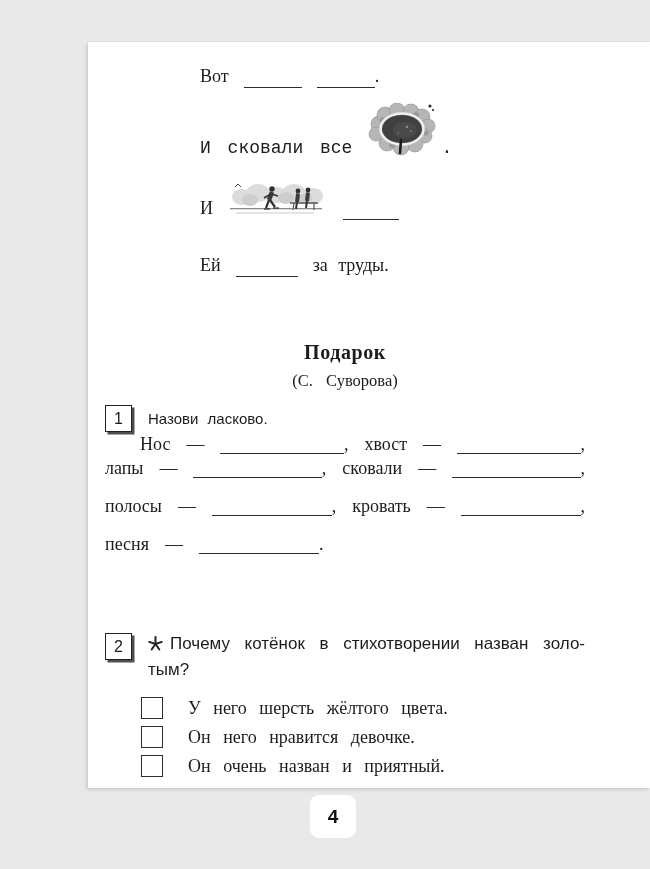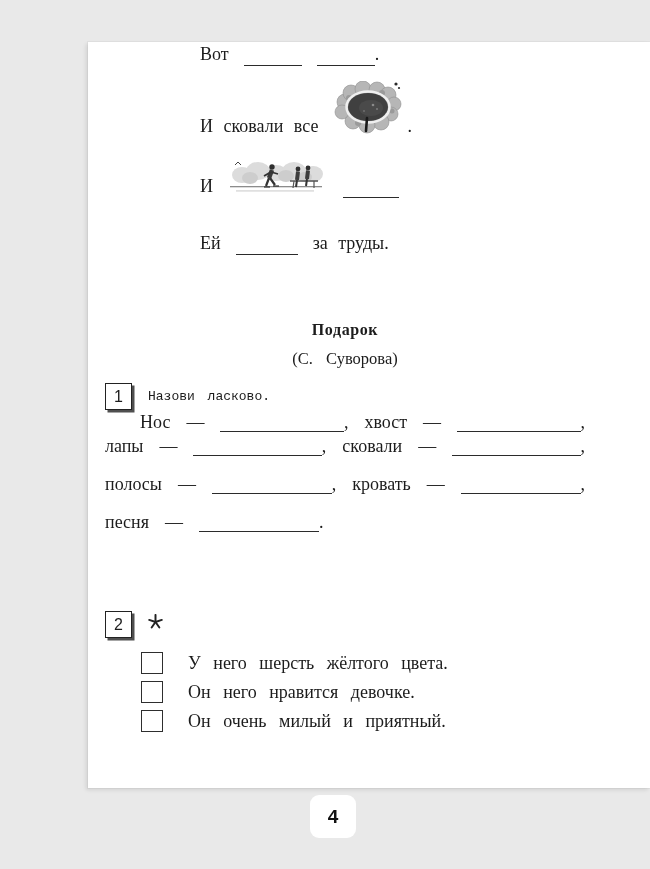--- a/index.html
+++ b/index.html
@@ -22,51 +22,51 @@
     box-shadow: -2px 2px 4px rgba(0,0,0,0.10), 0 0 0 1px rgba(0,0,0,0.03);
   }
   .content {
     position: relative;
     height: 100%;
     padding: 0 65px 0 17px;
     box-sizing: border-box;
   }
 
   
-  .poem { }
+  .poem { padding-top: 22px; }
   .pline {
     display: flex;
     align-items: flex-end;
     margin-left: 95px;
     font-size: 18px;
     line-height: 24px;
     word-spacing: 6px;
   }
   .pline .w { white-space: nowrap; }
   .mr  { margin-right: 15px; }
   .mr4 { margin-right: 4px; }
   .mr18{ margin-right: 18px; }
   .blank {
     display: inline-block;
     height: 21px;
     border-bottom: 1.7px solid #2b2b2b;
   }
   .b58 { width: 58px; }
   .b56 { width: 56px; }
   .b62 { width: 62px; }
-  .l2 { margin-top: 15px; }
+  .l2 { margin-top: 15px; font-family: Liberation Mono, monospace; }
   .l3 { margin-top: 20px; }
   .l4 { margin-top: 33px; text-align: right; }
   .art { display: block; }
 
   
   .titleblock { margin-top: 61px; text-align: center; }
   .titleblock h1 {
     margin: 0;
-    font-size: 16px;
+    font-size: 20px;
     line-height: 28px;
     font-weight: bold;
     letter-spacing: 0.6px;
   }
   .author {
     margin-top: 4px;
     font-size: 16.5px;
     line-height: 22px;
     word-spacing: 9px;
   }
@@ -82,24 +82,23 @@
     display: flex; align-items: center; justify-content: center;
     font-family: "Liberation Sans", sans-serif;
     font-size: 16px;
     margin-right: 16px;
   }
   .sans { font-family: "Liberation Sans", sans-serif; }
 
   
   .task1 { margin-top: 13px; }
   .task1 .instruction {
-    font-size: 13px;
+    font-size: 15px;
     line-height: 27px;
     word-spacing: 5px;
-    font-family: Liberation Mono, monospace;
   }
   .t1rows { margin-top: 0; }
   .t1row {
     display: flex;
     height: 38px;
     font-size: 18px;
     line-height: 24px;
   }
   .t1row.first { height: 24px; padding-left: 35px; }
   .t1row .w, .t1row .dash { white-space: nowrap; margin-right: 16px; }
@@ -312,37 +311,38 @@
           <div class="qblock">
             <div class="q1">
               <svg class="staricon" width="15" height="15" viewBox="0 0 16 16">
                 <g stroke="#222" stroke-width="2.1" stroke-linecap="round">
                   <path d="M8,8.5 L8,1"></path>
                   <path d="M8,8.5 L1.3,6.3"></path>
                   <path d="M8,8.5 L14.7,6.3"></path>
                   <path d="M8,8.5 L3.9,14.4"></path>
                   <path d="M8,8.5 L12.1,14.4"></path>
                 </g>
-              </svg>
+              </svg><span>Почему котёнок в стихотворении назван золо-</span>
             </div>
+            <div class="q2">тым?</div>
           </div>
         </div>
 
         <div class="options">
           <div class="optrow">
             <span class="checkbox"></span>
             <span class="optlabel">У  него  шерсть  жёлтого  цвета.</span>
           </div>
           <div class="optrow">
             <span class="checkbox"></span>
             <span class="optlabel">Он  него  нравится  девочке.</span>
           </div>
           <div class="optrow">
             <span class="checkbox"></span>
-            <span class="optlabel">Он  очень  милый  и  приятный.</span>
+            <span class="optlabel">Он  очень  назван  и  приятный.</span>
           </div>
         </div>
       </section>
 
     </div>
   </div>
 
   <div class="pagenum">
     <span>4</span>
   </div>

